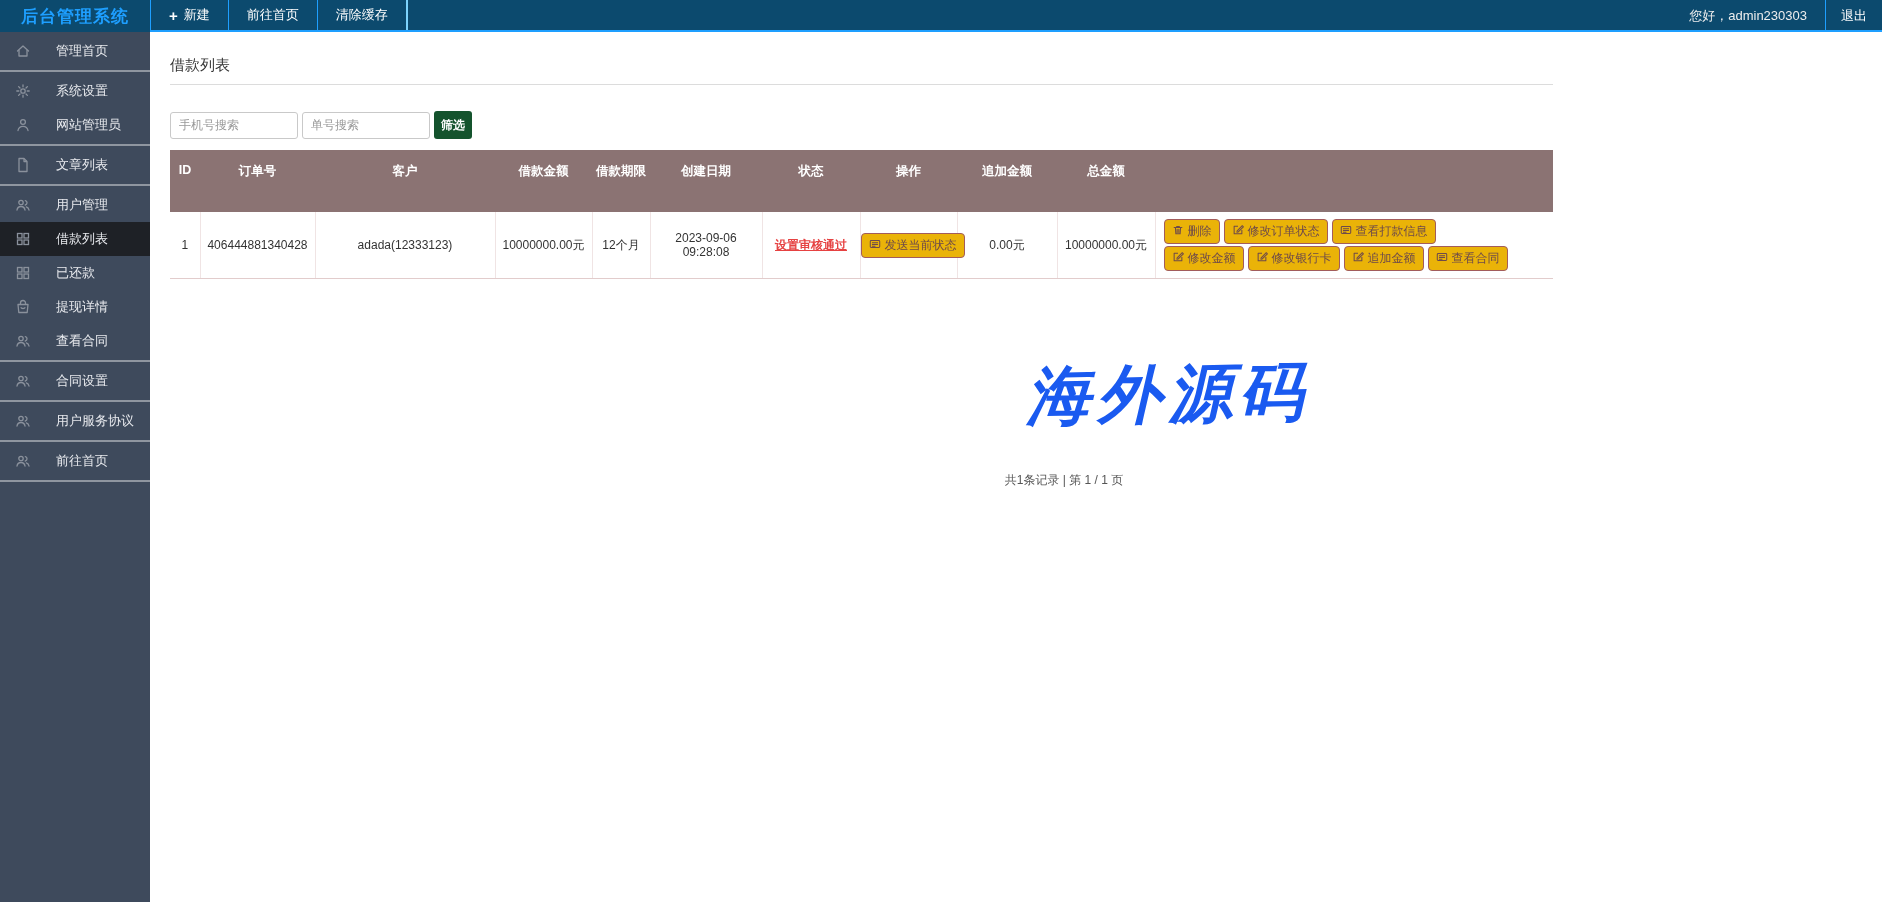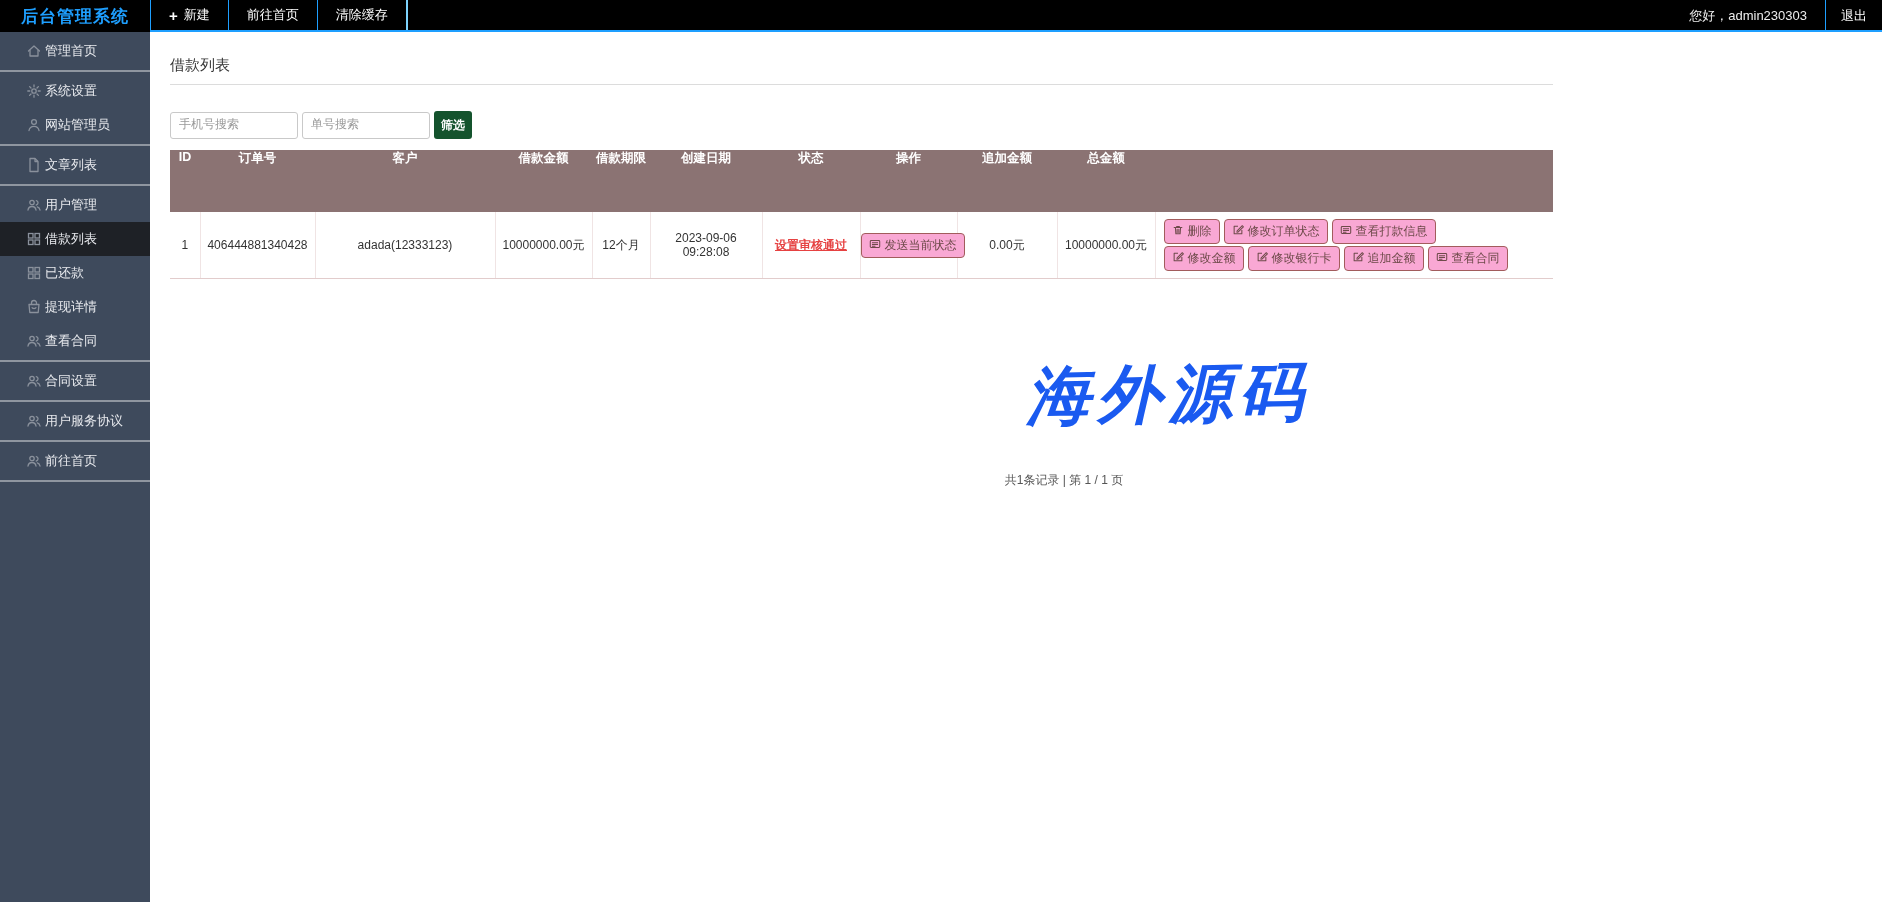--- a/index.html
+++ b/index.html
@@ -2,21 +2,21 @@
 <html><head>
 <meta charset="utf-8">
 <style>
   * { box-sizing: border-box; margin: 0; padding: 0; }
   html,body { width: 1882px; height: 902px; }
   body {
     font-family: "Liberation Sans", "DejaVu Sans", sans-serif;
     background: #fff; color: #333; overflow: hidden;
   }
   
-  .topbar { display: flex; height: 32px; background: #000000; }
+  .topbar { display: flex; height: 32px; background: #0c4a6e; }
   .logo {
     width: 150px; display: flex; align-items: center; justify-content: center;
     color: #1e9fff; font-weight: bold; font-size: 17px; letter-spacing: 1px; cursor: pointer;
   }
   .topnav {
     flex: 1; display: flex; justify-content: space-between;
     border-bottom: 2px solid #1e9fff;
   }
   .nav-left { display: flex; }
   .nav-item {
@@ -29,58 +29,58 @@
   .nav-right { display: flex; align-items: stretch; color: #eee; font-size: 13px; }
   .greeting { padding: 16px 18px; display: flex; align-items: center; }
   .logout {
     border-left: 1px solid #1e9fff; padding: 16px 15px; display: flex;
     align-items: center; color: #fff; cursor: pointer; text-decoration: none;
   }
   
   .layout { display: flex; min-height: 870px; }
   .sidebar { width: 150px; background: #3e4a5c; flex-shrink: 0; padding-top: 2px; }
   .side-item {
-    height: 34px; display: flex; align-items: center; gap: 3px;
-    padding-left: 26px; color: #e8eaee; font-size: 13px; cursor: pointer; text-align: right;
+    height: 34px; display: flex; align-items: center; gap: 25px;
+    padding-left: 15px; color: #e8eaee; font-size: 13px; cursor: pointer; text-align: right;
   }
   .side-item.active { background: #1e2126; }
   .sicon { width: 16px; height: 16px; color: #8a919c; display: inline-flex; flex-shrink: 0; }
   .sicon svg { width: 16px; height: 16px; }
   .side-divider { height: 2px; background: rgba(255,255,255,.42); margin: 2px 0; }
   
   .content { flex: 1; padding: 24px 20px 0; background: #fff; }
   .page-title { font-size: 15px; font-weight: 400; color: #333; }
   .page-hr { border: none; border-top: 1px solid #dcdcdc; margin: 9px 0 0; width: 1383px; }
-  .search-form { display: flex; gap: 4px; margin-top: 26px; align-items: center; font-family: Liberation Mono, monospace; }
+  .search-form { display: flex; gap: 4px; margin-top: 26px; align-items: center; }
   .search-input {
     width: 128px; height: 27px; border: 1px solid #c9c9c9; border-radius: 3px;
     padding: 0 8px; font-size: 12px; color: #333; outline: none;
     font-family: inherit;
   }
   .search-input::placeholder { color: #999; }
   .filter-btn {
     width: 38px; height: 28px; background: #14532d; color: #fff; font-weight: bold;
     font-size: 12px; border: none; border-radius: 3px; cursor: pointer; font-family: inherit;
   }
   
   .loan-table { width: 1383px; border-collapse: collapse; table-layout: fixed; margin-top: 11px; font-size: 12px; }
   .loan-table th {
     background: #8b7373; color: #fff; font-weight: bold; font-size: 12.5px;
-    height: 62px; vertical-align: top; text-align: center;
+    height: 62px; vertical-align: top; padding-top: 13px; text-align: center;
   }
   .loan-table td {
     height: 54px; text-align: center; vertical-align: middle;
     border-bottom: 1px solid #e2cccc; border-right: 1px solid #f0e4e4;
     color: #333; background: #fff;
   }
   .loan-table td:last-child { border-right: none; }
   .status-link { color: #e64242; text-decoration: underline; cursor: pointer; font-weight: bold; }
   .rbtn {
     display: inline-flex; align-items: center; gap: 4px;
-    border: 1px solid #a25c5c; background: #f9a8d4; color: #6e4a4a;
+    border: 1px solid #a25c5c; background: #eab308; color: #6e4a4a;
     border-radius: 4px; padding: 3px 7px; font-size: 12px; cursor: pointer;
     font-family: inherit; white-space: nowrap;
   }
   .rbtn svg { width: 12px; height: 12px; }
   .cell-actions { text-align: left !important; padding: 5px 0 5px 8px; }
   .btn-line { display: flex; gap: 4px; margin: 2px 0; }
   
   .watermark {
     width: max-content; margin: 72px auto 0; transform: translateX(152px) rotate(-1deg);
     font-size: 64px; font-weight: bold; font-style: italic;

